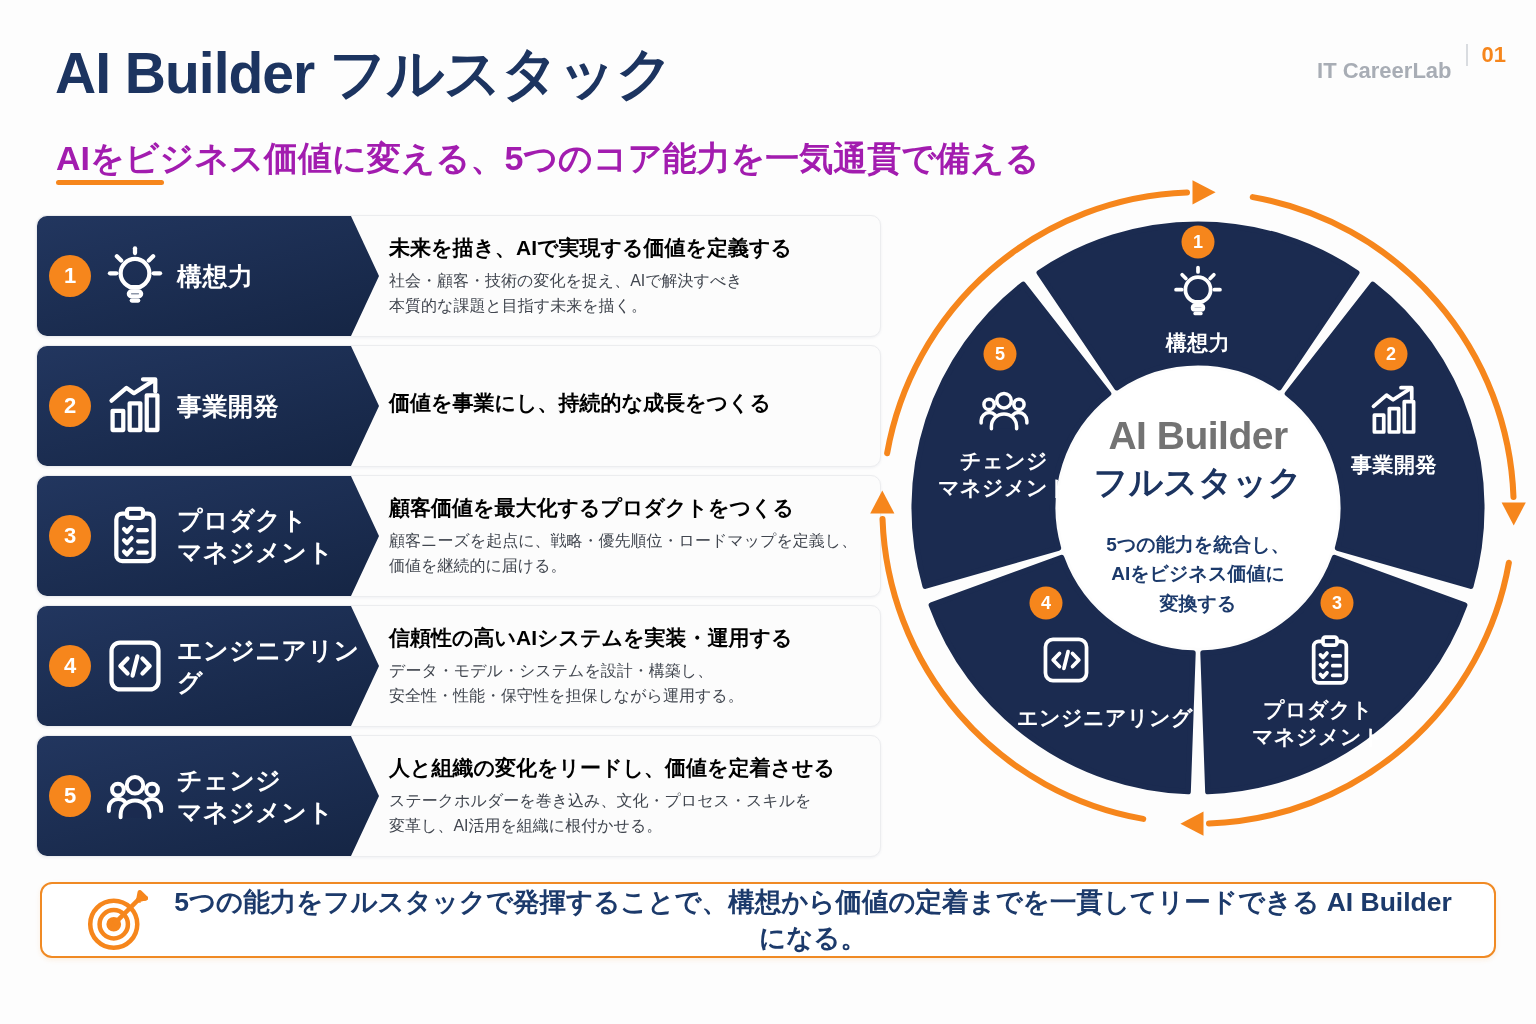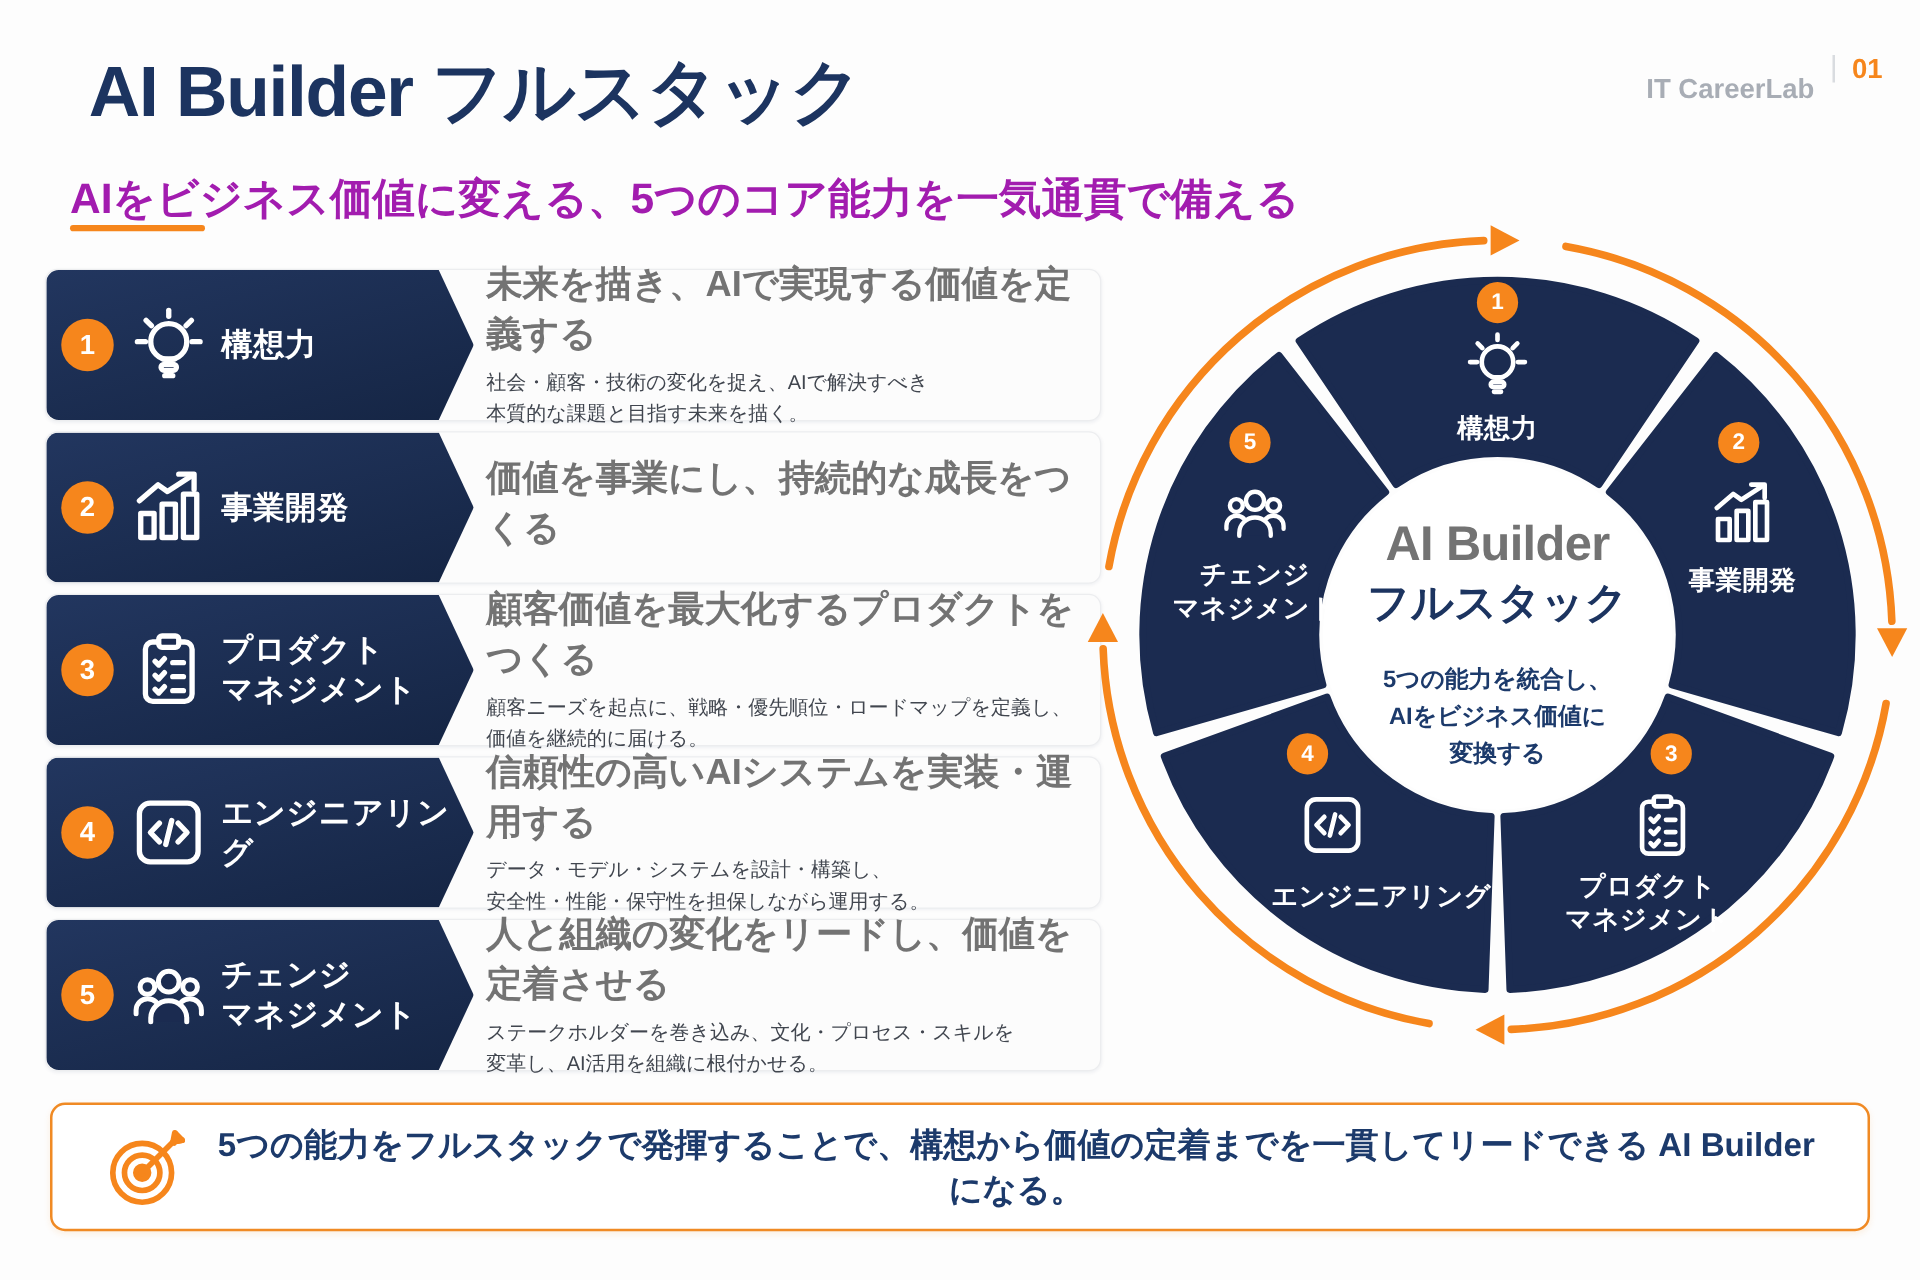--- a/index.html
+++ b/index.html
@@ -4,21 +4,21 @@
 <style>
   * { margin:0; padding:0; box-sizing:border-box; }
   html,body { width:1536px; height:1024px; overflow:hidden; }
   body {
     font-family:"Liberation Sans","DejaVu Sans",sans-serif;
     background:#FDFDFD; color:#1C3867; position:relative;
   }
   
   .header-title {
     position:absolute; left:55px; top:36px;
-    font-size:57px; font-weight:800; letter-spacing:-1px; color:#1C3460;margin-left:16px;
+    font-size:57px; font-weight:800; letter-spacing:-1px; color:#1C3460;
   }
   .header-subtitle {
     position:absolute; left:56px; top:136px;
     font-size:34px; font-weight:700; color:#a21caf;
   }
   .accent-underline {
     position:absolute; left:56px; top:180px;
     width:108px; height:5px; background:#F6861C; border-radius:3px;
   }
   .brand-box {
@@ -50,21 +50,21 @@
     margin-left:12px; flex:0 0 auto;
   }
   .cap-icon { width:64px; height:64px; margin-left:12px; flex:0 0 auto; }
   .cap-icon svg { width:100%; height:100%; }
   .cap-label {
     color:#fff; font-size:25px; font-weight:800; margin-left:10px;
     white-space:pre-line; line-height:1.28; letter-spacing:.5px;
   }
   .cap-text { position:absolute; left:352px; top:0; width:480px; height:100%;
     display:flex; flex-direction:column; justify-content:center; }
-  .cap-headline { font-size:29px; font-weight:800; color:#737373; margin-bottom:7px; }
+  .cap-headline { font-size:21px; font-weight:800; color:#000000; margin-bottom:7px; }
   .cap-desc { font-size:16px; color:#41464F; line-height:1.55; white-space:pre-line; }
 
   
   .wheel { position:absolute; left:868px; top:178px; width:660px; height:660px; }
   .wheel svg.ring { position:absolute; left:0; top:0; width:660px; height:660px; }
   .wheel-item { position:absolute; transform:translate(-50%,-50%); text-align:center; }
   .wheel-badge {
     width:33px; height:33px; border-radius:50%; background:#F6861C;
     color:#fff; font-size:18px; font-weight:800;
     display:flex; align-items:center; justify-content:center;
@@ -81,21 +81,21 @@
   }
   .wheel-center-title { font-size:39px; font-weight:800; color:#737373; letter-spacing:-.5px; }
   .wheel-center-title2 { font-size:34px; font-weight:800; color:#1C3460; margin-top:2px; }
   .wheel-center-sub {
     margin-top:24px; font-size:19px; font-weight:800; color:#1C3A6B;
     line-height:1.55; white-space:pre-line;
   }
 
   
   .footer-banner {
-    position:absolute; left:40px; top:882px; width:1456px; height:103px;
+    position:absolute; left:40px; top:882px; width:1456px; height:76px;
     background:#FFFFFF; border:2.5px solid #F08A24; border-radius:12px;
     display:flex; align-items:center;
     box-shadow:0 2px 5px rgba(240,138,36,.12);
   }
   .target-icon { width:68px; height:68px; margin-left:42px; flex:0 0 auto; }
   .target-icon svg { width:100%; height:100%; }
   .footer-message {
     flex:1; text-align:center; padding:0 40px 0 20px;
     font-size:26.5px; font-weight:800; color:#1C3A6B;
   }

